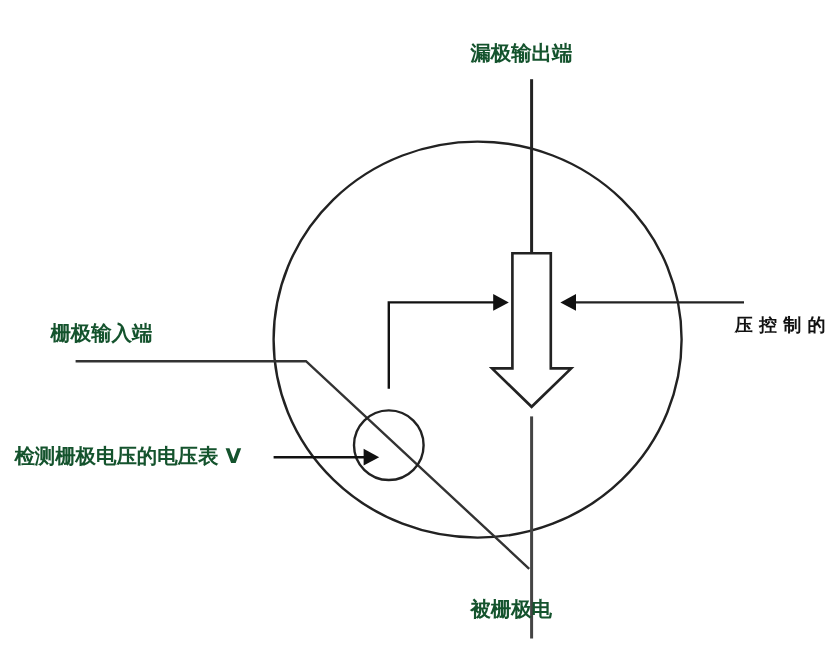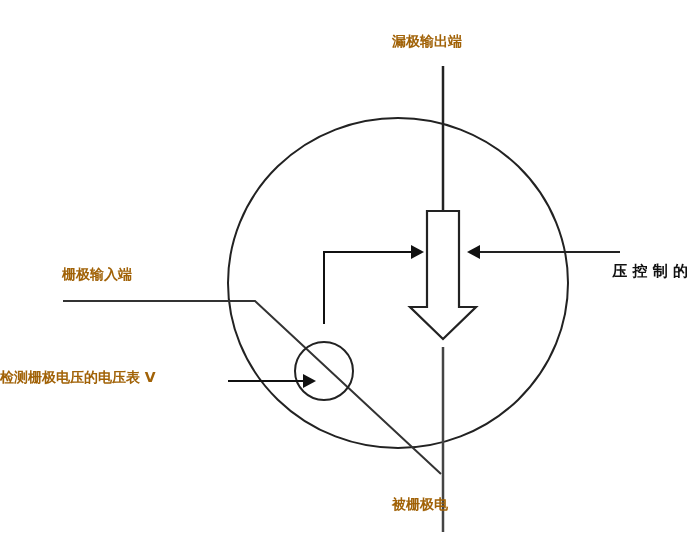--- a/index.html
+++ b/index.html
@@ -1,19 +1,19 @@
 <!DOCTYPE html>
 <html><head>
   <meta charset="utf-8">
   <style>
     html, body { margin: 0; padding: 0; background: #ffffff; }
     body { width: 700px; height: 538px; position: relative; overflow: hidden;
            font-family: "DejaVu Sans", "Liberation Sans", sans-serif; }
     #diagram { position: absolute; left: 0; top: 0; }
-    .lbl { position: absolute; font-weight: bold; color: #a16207; font-size: 14px;
+    .lbl { position: absolute; font-weight: bold; color: #14532d; font-size: 17px;
            white-space: nowrap; letter-spacing: 0px; }
     .lbl-right { position: absolute; font-weight: bold; color: #111; font-size: 15px;
                  line-height: 26px; text-align: right; }
     .lbl-right span { display: block; }
     .spell { text-decoration: underline wavy #d22; text-decoration-thickness: 1px; text-underline-offset: 3px; }
   </style>
 </head>
 <body>
 
 <svg id="diagram" width="700" height="538" viewBox="0 0 700 538" xmlns="http://www.w3.org/2000/svg">
@@ -35,21 +35,21 @@
   <polyline points="63,301 255,301 441,474" fill="none" stroke="#333" stroke-width="2"></polyline>
 
   <circle cx="324" cy="371" r="29" fill="none" stroke="#222" stroke-width="2"></circle>
 
   <line x1="228" y1="381" x2="306" y2="381" stroke="#111" stroke-width="2"></line>
   <polygon points="316,381 303,374 303,388" fill="#111"></polygon>
 </svg>
 
 <div class="lbl" style="left:392px; top:33px;">漏极输出端</div>
 
-<div class="lbl" style="left:42px; top:266px;margin-left:20px;">栅极输入端</div>
+<div class="lbl" style="left:42px; top:266px;">栅极输入端</div>
 
-<div class="lbl" style="left:0px; top:369px;">检测栅极电压的电压表 V</div>
+<div class="lbl" style="left:12px; top:369px;">检测栅极电压的电压表 V</div>
 
 <div class="lbl-right" style="left:604px; top:258px; width:84px;">
   <span style="">压 控 制 的</span>
 </div>
 
 <div class="lbl" style="left:392px; top:496px;">被栅极电</div>
 
 </body></html>

